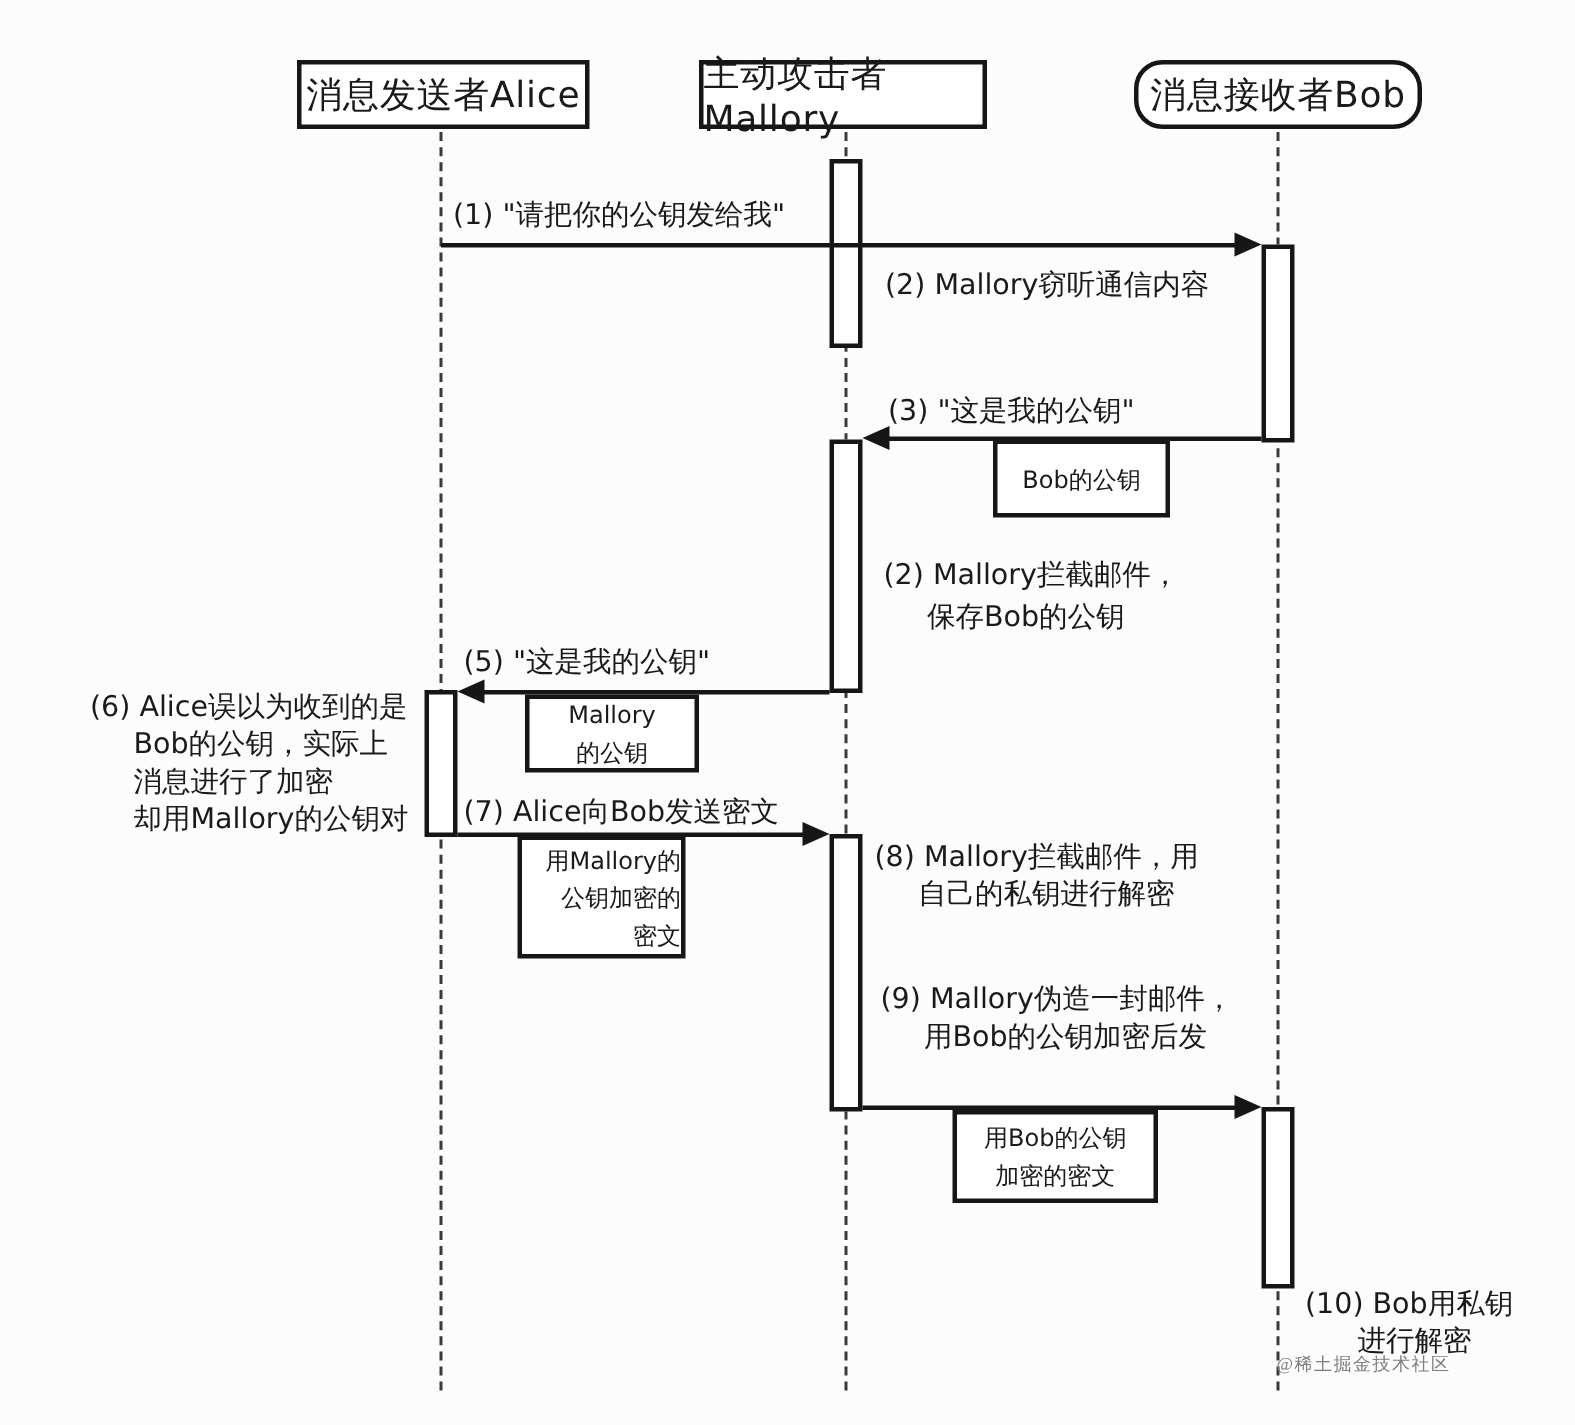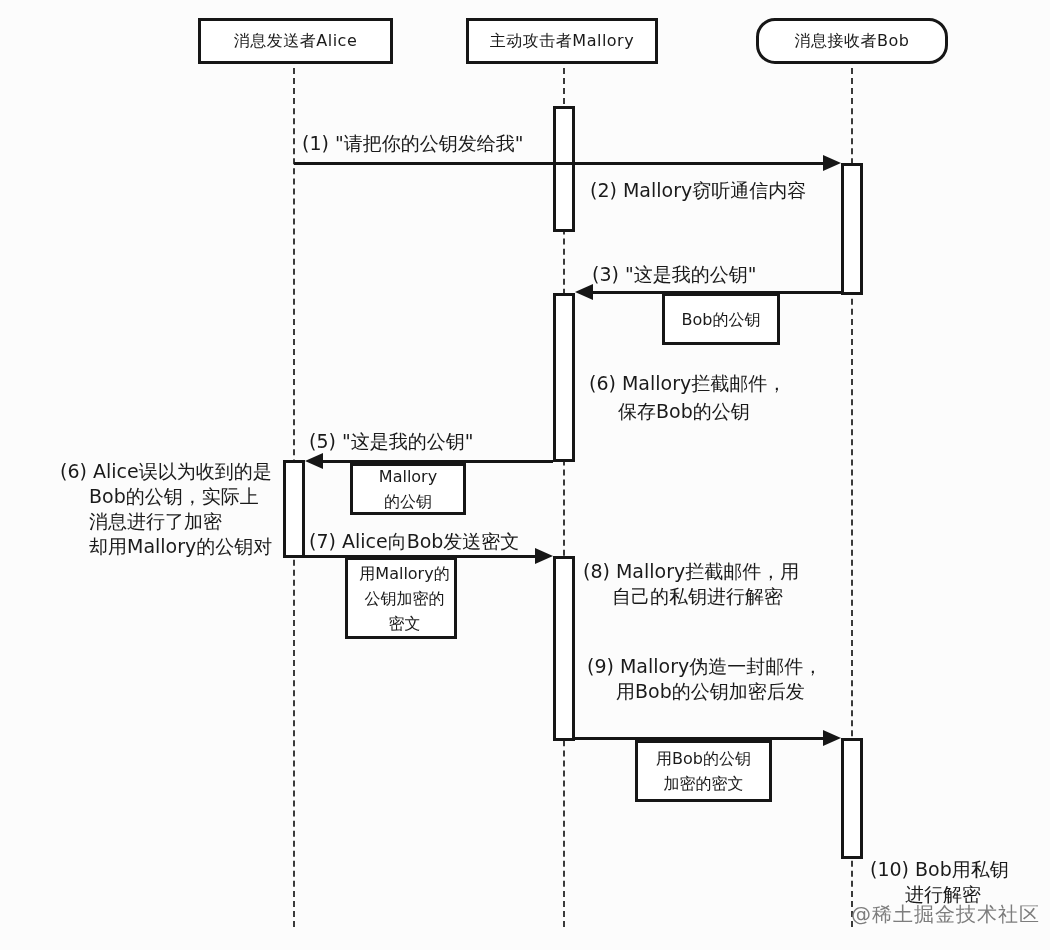--- a/index.html
+++ b/index.html
@@ -4,23 +4,23 @@
 <style>
   html,body{margin:0;padding:0;background:#e9e9e9;}
   .canvas{
     position:relative;width:1050px;height:950px;margin:0 auto;
     background:#fcfcfc;overflow:hidden;
     font-family:"DejaVu Sans","Liberation Sans",sans-serif;
     color:#1a1a1a;
   }
   
   .actor{
-    position:absolute;top:18px;height:40px;background:#fff;
+    position:absolute;top:40px;height:40px;background:#fff;
     border:3px solid #161616;display:flex;align-items:center;justify-content:center;
-    font-size:16px;letter-spacing:0.5px;z-index:3;
+    font-size:24px;letter-spacing:0.5px;z-index:3;
   }
   .actor-alice{left:198px;width:189px;}
   .actor-mallory{left:466px;width:186px;}
   .actor-bob{left:756px;width:186px;border-radius:19px;}
   
   .lifeline{position:absolute;top:68px;height:859px;width:0;border-left:2px dashed #3a3a3a;z-index:1;}
   .lifeline-alice{left:293px;}
   .lifeline-mallory{left:563px;}
   .lifeline-bob{left:851px;}
   
@@ -43,40 +43,40 @@
   .l4{left:305px;top:555px;width:232px;} .h4{left:535px;top:548px;}
   .l5{left:575px;top:737px;width:250px;} .h5{left:823px;top:730px;}
   
   .note{
     position:absolute;background:#fff;border:3px solid #161616;z-index:3;
     font-size:16px;line-height:25px;display:flex;flex-direction:column;
     justify-content:center;align-items:center;
   }
   .note-bobkey{left:662px;top:293px;width:112px;height:46px;}
   .note-mallorykey{left:350px;top:463px;width:110px;height:46px;}
-  .note-mcipher{left:345px;top:557px;width:106px;height:76px;align-items:center;padding-left:0;}
+  .note-mcipher{left:345px;top:557px;width:106px;height:76px;align-items:flex-end;padding-left:0;}
   .note-mcipher .nline{padding-left:7px;}
   .note-bcipher{left:635px;top:740px;width:131px;height:56px;}
   
   .ann{position:absolute;font-size:19px;line-height:26px;white-space:nowrap;z-index:5;}
   .ann .ind{margin-left:29px;}
   .ann .ind10{margin-left:35px;}
   .a1{left:302px;top:130px;}
   .a2{left:590px;top:177px;}
   .a3{left:592px;top:261px;}
   .a4{left:589px;top:369px;line-height:28px;}
   .a5{left:309px;top:428px;}
   .a6{left:60px;top:459px;line-height:25px;}
   .a7{left:309px;top:528px;}
   .a8{left:583px;top:559px;line-height:25px;}
   .a9{left:587px;top:654px;line-height:25px;}
   .a10{left:870px;top:857px;line-height:25px;}
   .watermark{
-    position:absolute;left:851px;top:901px;font-size:20px;color:#7d7d7d;
-    white-space:nowrap;z-index:6;letter-spacing:1px;
+    position:absolute;left:851px;top:901px;font-size:12px;color:#7d7d7d;
+    white-space:nowrap;z-index:6;letter-spacing:1px;font-family:Liberation Serif, serif;
   }
 </style>
 </head>
 <body>
 
 <div class="canvas">
 
   <div class="lifeline lifeline-alice"></div>
   <div class="lifeline lifeline-mallory"></div>
   <div class="lifeline lifeline-bob"></div>
@@ -129,21 +129,21 @@
   <div class="ann a1">
     <div>(1) "请把你的公钥发给我"</div>
   </div>
   <div class="ann a2">
     <div>(2) Mallory窃听通信内容</div>
   </div>
   <div class="ann a3">
     <div>(3) "这是我的公钥"</div>
   </div>
   <div class="ann a4">
-    <div>(6) Mallory拦截邮件，</div>
+    <div>(2) Mallory拦截邮件，</div>
     <div class="ind">保存Bob的公钥</div>
   </div>
   <div class="ann a5">
     <div>(5) "这是我的公钥"</div>
   </div>
   <div class="ann a6">
     <div>(6) Alice误以为收到的是</div>
     <div class="ind">Bob的公钥，实际上</div>
     <div class="ind">消息进行了加密</div>
     <div class="ind">却用Mallory的公钥对</div>

